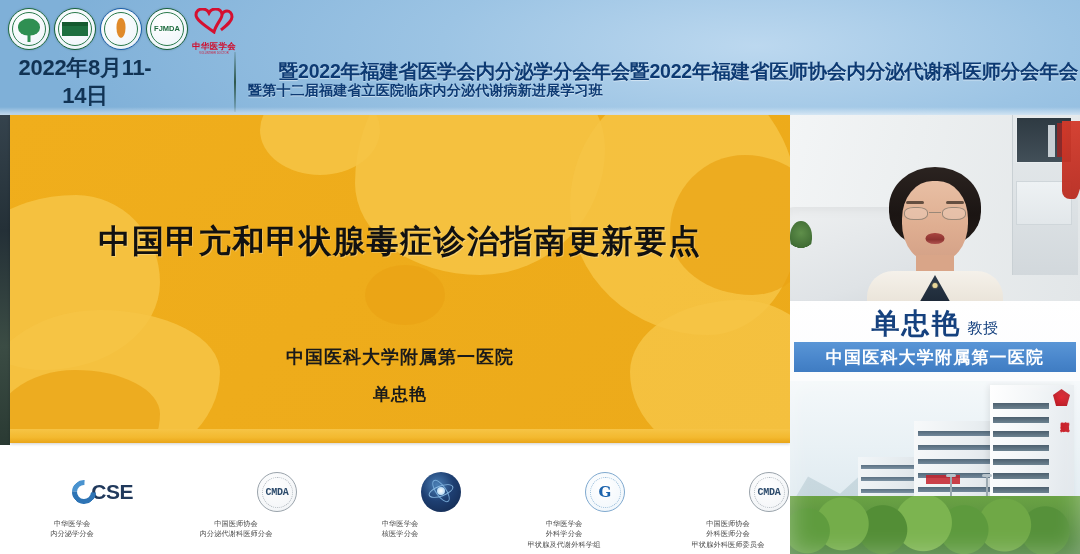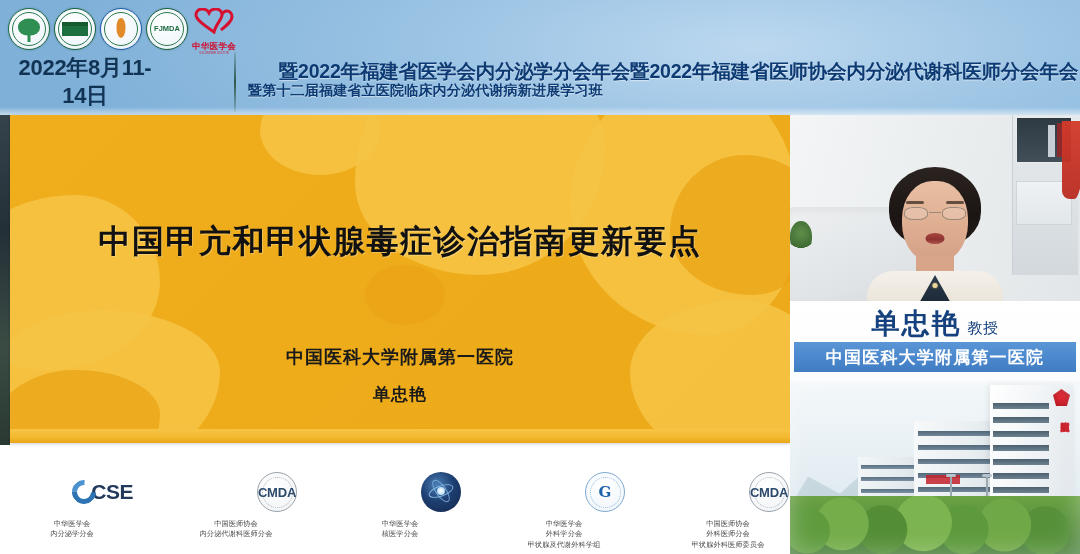--- a/index.html
+++ b/index.html
@@ -206,21 +206,21 @@
   .cmda{
     width:40px; height:40px; border-radius:50%;
     border:1.4px solid #9aa3ab;
     background:radial-gradient(circle at 42% 35%,#fff 0%,#f4f6f8 70%,#e8ecef 100%);
     position:relative;
   }
   .cmda:before{ content:""; position:absolute; inset:3.5px; border-radius:50%;
     border:.8px dotted #b5bcc2; }
   .cmda .t{
     position:absolute; left:50%; top:50%; transform:translate(-50%,-50%);
-    font-size:13px; font-weight:bold; color:#2b4a6b; letter-spacing:-.2px;
+    font-size:10px; font-weight:bold; color:#2b4a6b; letter-spacing:-.2px;font-family:Liberation Mono, monospace;
   }
   
   .nuc{
     width:40px; height:40px; border-radius:50%;
     background:radial-gradient(circle at 40% 32%,#4a7fb5 0%,#1e3f72 45%,#12264a 100%);
     position:relative; overflow:hidden;
   }
   .nuc .orb{
     position:absolute; left:50%; top:48%; transform:translate(-50%,-50%) rotate(-20deg);
     width:26px; height:11px; border:1.4px solid #8fc0e8; border-radius:50%;

